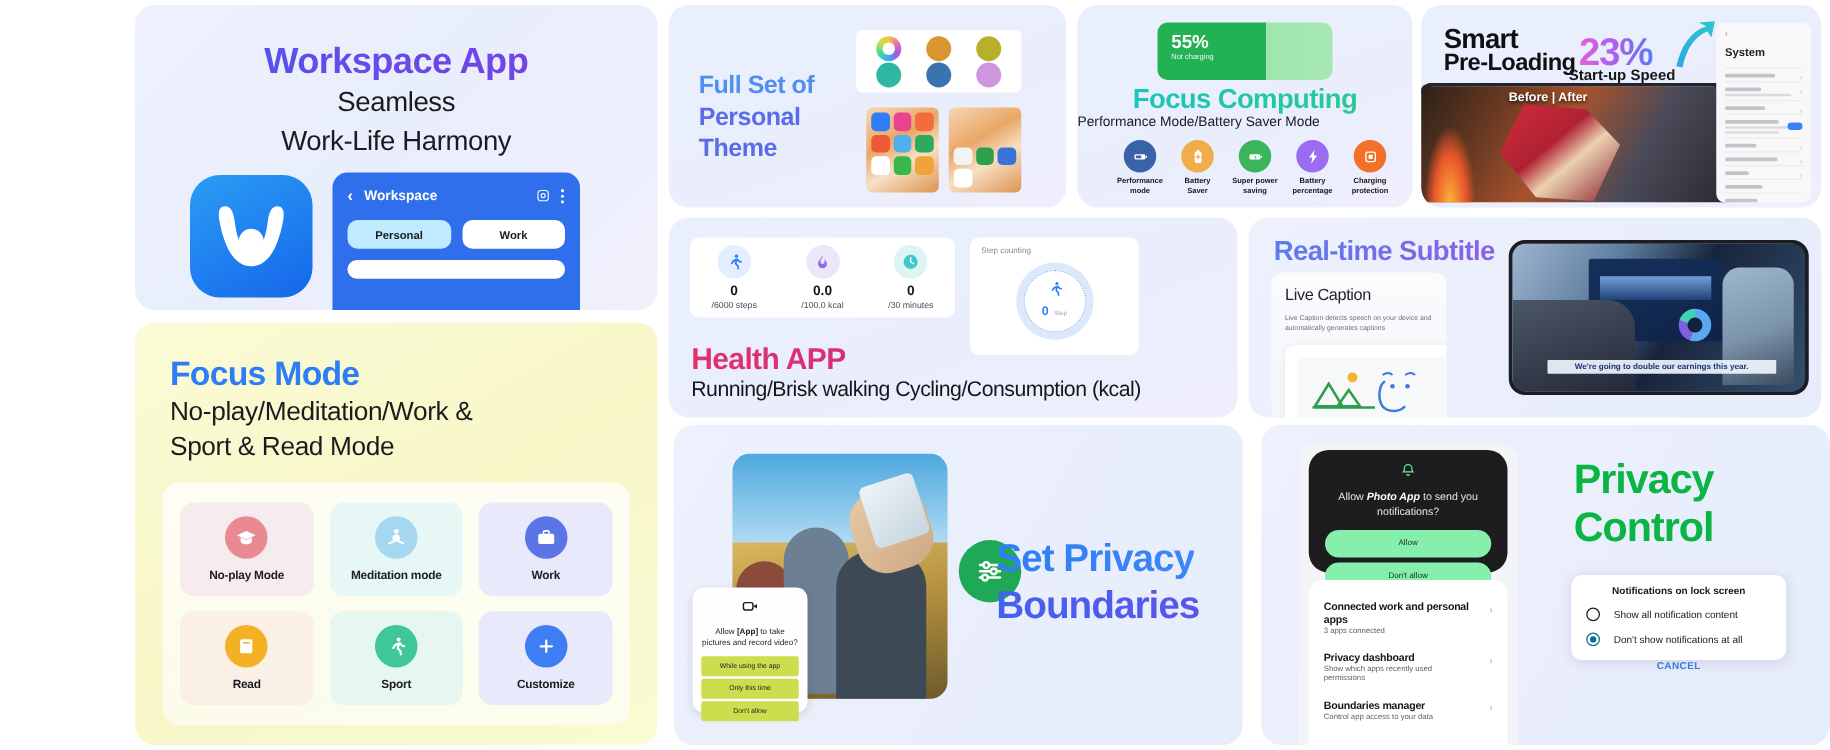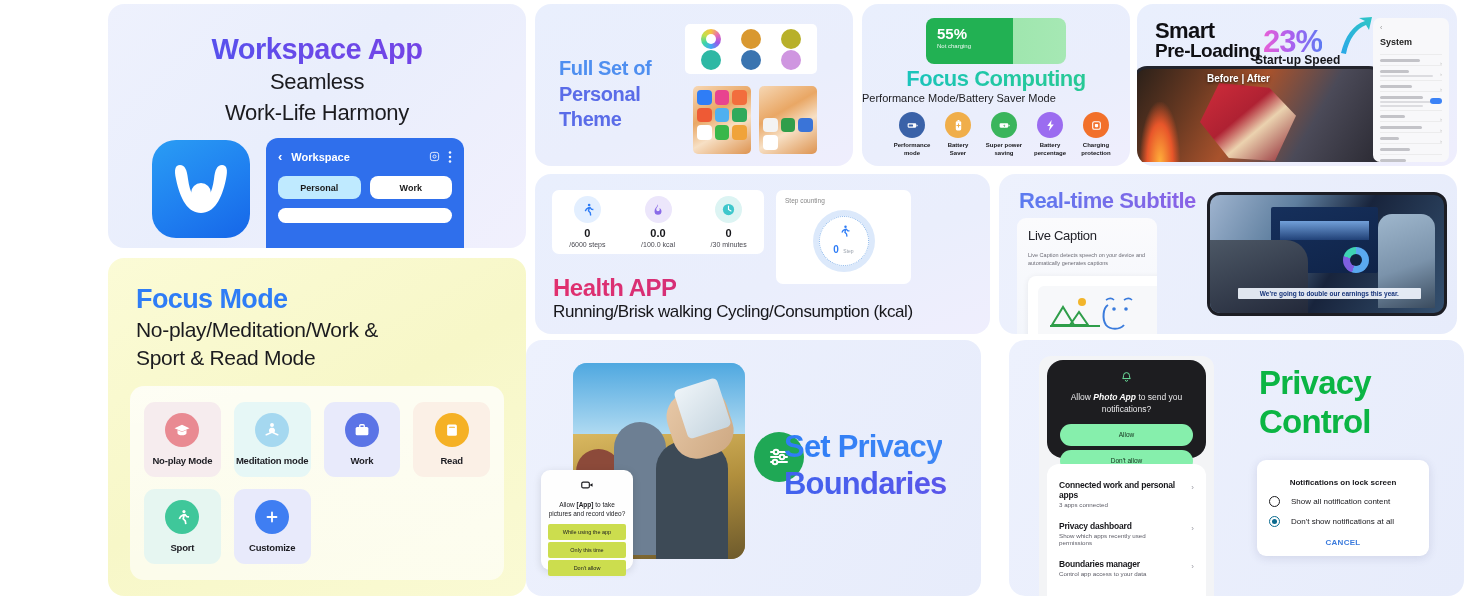--- a/index.html
+++ b/index.html
@@ -61,21 +61,21 @@
   .ws-strip { height: 15px; background: #fff; border-radius: 8px; margin-top: 9px; }
 
   
   #c-focusmode { left: 60px; top: 258px; width: 418px; height: 338px; }
   #c-focusmode .title { font-size: 27px; font-weight: 700; color: #2f7df6; letter-spacing: -0.6px; margin: 26px 0 0 28px; }
   #c-focusmode .sub { font-size: 21px; margin: 3px 0 0 28px; width: 370px; }
   .fm-panel {
     position: absolute; left: 22px; right: 22px; top: 128px; bottom: 16px;
     background: linear-gradient(180deg,rgba(255,255,255,.78),rgba(255,255,255,.62));
     border-radius: 14px; padding: 16px 14px;
-    display: grid; grid-template-columns: repeat(4,1fr); grid-template-rows: 1fr 1fr; gap: 12px 13px;
+    display: grid; grid-template-columns: repeat(3,1fr); grid-template-rows: 1fr 1fr; gap: 12px 13px;
   }
   .fm-tile { border-radius: 11px; display: flex; flex-direction: column; align-items: center; justify-content: center; gap: 8px; }
   .fm-ico { width: 34px; height: 34px; border-radius: 50%; display: flex; align-items: center; justify-content: center; }
   .fm-lbl { font-size: 9.5px; font-weight: 600; color: #1c1c22; letter-spacing: -.2px; }
 
   
   #c-theme { left: 487px; top: 4px; width: 318px; height: 162px; }
   #c-theme .title { font-size: 20px; font-weight: 700; color: #4f8ff0; letter-spacing: -.4px; line-height: 1.28; margin: 52px 0 0 24px; }
   #c-theme .title .l2, #c-theme .title .l3 { display: block; color: #5a6ce8; }
   .th-swatches {
@@ -190,21 +190,21 @@
   .rs-phone .donut::after { content:""; position:absolute; inset:7px; border-radius:50%; background:#11223f; }
   .rs-phone .person { position:absolute; right:4%; top:16%; width:24%; height:80%;
               background: linear-gradient(160deg,#9fb7cd 0%,#7b93ab 55%,#3a4b5e 100%); border-radius:14px 14px 0 0; }
   .rs-phone .audience { position:absolute; left:0; bottom:0; width:42%; height:62%;
               background: linear-gradient(160deg,#4c5765 0%,#23293a 100%); border-radius:0 22px 0 0; }
   .rs-cap { position: absolute; left: 12%; right: 10%; bottom: 12%;
             background: rgba(238,243,252,.93); color: #16347a; font-size: 6.5px; font-weight: 700;
             text-align: center; padding: 2px 0; border-radius: 1px; }
 
   
-  #c-bounds { left: 478px; top: 340px; width: 455px; height: 256px; }
+  #c-bounds { left: 491px; top: 340px; width: 455px; height: 256px; }
   .sb-photo { position: absolute; left: 47px; top: 23px; width: 172px; height: 196px; border-radius: 14px;
               overflow: hidden; background: linear-gradient(180deg,#7dc4ee 0%,#a9d8f2 32%,#c9a85f 58%,#9c8440 100%); }
   .sb-photo .sky { position:absolute; left:0; right:0; top:0; height:40%; background: linear-gradient(180deg,#4fa8e0,#b9dff3); }
   .sb-photo .field { position:absolute; left:0; right:0; bottom:0; height:64%;
               background: linear-gradient(170deg,#d9b860 0%,#b18f3d 45%,#6d5a2c 100%); }
   .sb-photo .p1 { position:absolute; left:2%; top:44%; width:26%; height:54%; background:#8c4a3a; border-radius:26px 26px 0 0; }
   .sb-photo .p2 { position:absolute; left:24%; top:30%; width:30%; height:68%; background:#6d7f93; border-radius:30px 30px 0 0; }
   .sb-photo .p3 { position:absolute; left:48%; top:40%; width:42%; height:60%; background:#3d4a56; border-radius:28px 28px 0 0; }
   .sb-photo .arm { position:absolute; left:56%; top:14%; width:36%; height:34%;
               background: linear-gradient(140deg,#e8c9a8,#cda882); border-radius:24px; transform: rotate(-18deg); }
@@ -235,22 +235,22 @@
   .pc-allow { height: 22px; background: #86efac; border-radius: 11px; display: flex; align-items: center;
               justify-content: center; font-size: 6.5px; color: #14321d; margin-bottom: 4px; }
   .pc-list { position: absolute; left: 8px; right: 8px; top: 108px; bottom: 0;
              background: #fff; border-radius: 12px 12px 0 0; padding: 10px 12px; }
   .pc-row { position: relative; padding: 6px 14px 7px 0; }
   .pc-row .t { font-size: 8.5px; font-weight: 700; color: #17171b; letter-spacing: -.2px; }
   .pc-row .d { font-size: 6.2px; color: #5c5c66; margin-top: 1px; }
   .pc-row .chev { position: absolute; right: 0; top: 9px; color: #9a9aa3; font-size: 8px; }
   .pc-title { position: absolute; left: 250px; top: 24px; font-size: 33px; font-weight: 700;
               color: #0bb544; line-height: 1.18; letter-spacing: -.8px; }
-  .pc-dialog { position: absolute; left: 248px; top: 120px; width: 172px; height: 96px;
-               background: #fff; border-radius: 9px; box-shadow: 0 2px 10px rgba(60,60,110,.14); padding: 18px 12px; }
+  .pc-dialog { position: absolute; left: 248px; top: 120px; width: 172px; height: 68px;
+               background: #fff; border-radius: 9px; box-shadow: 0 2px 10px rgba(60,60,110,.14); padding: 8px 12px; }
   .pc-dialog .dt { font-size: 8px; font-weight: 700; color: #17171b; text-align: center; }
   .pc-opt { display: flex; align-items: center; gap: 11px; margin-top: 9px; }
   .pc-radio { width: 11px; height: 11px; border-radius: 50%; border: 1.6px solid #1b1b1f; flex: none; position: relative; }
   .pc-radio.on { border-color: #0b6b8f; }
   .pc-radio.on::after { content:""; position:absolute; inset:2px; border-radius:50%; background:#0b6b8f; }
   .pc-opt .ol { font-size: 8px; color: #17171b; }
   .pc-cancel { text-align: center; font-size: 8px; font-weight: 700; color: #3b7bdd; margin-top: 11px; letter-spacing: .3px; }
 </style>
 </head>
 <body>

